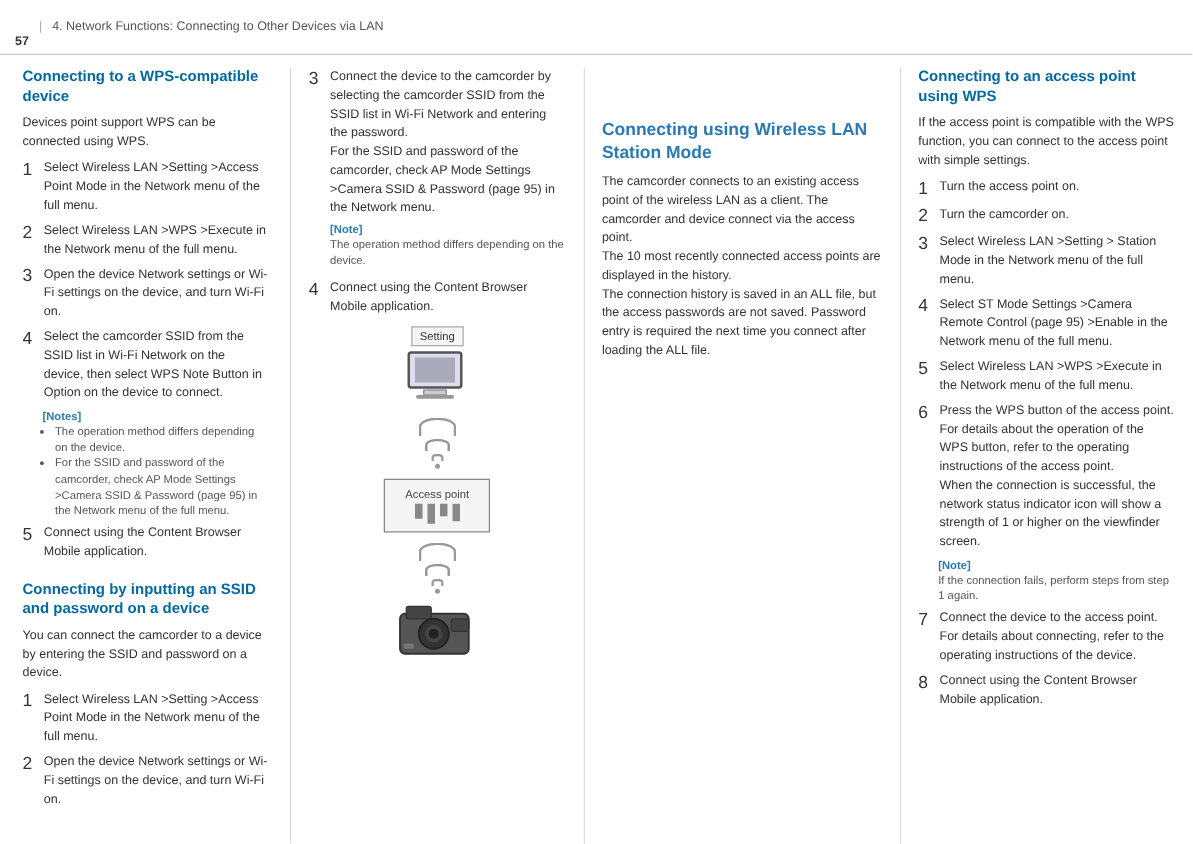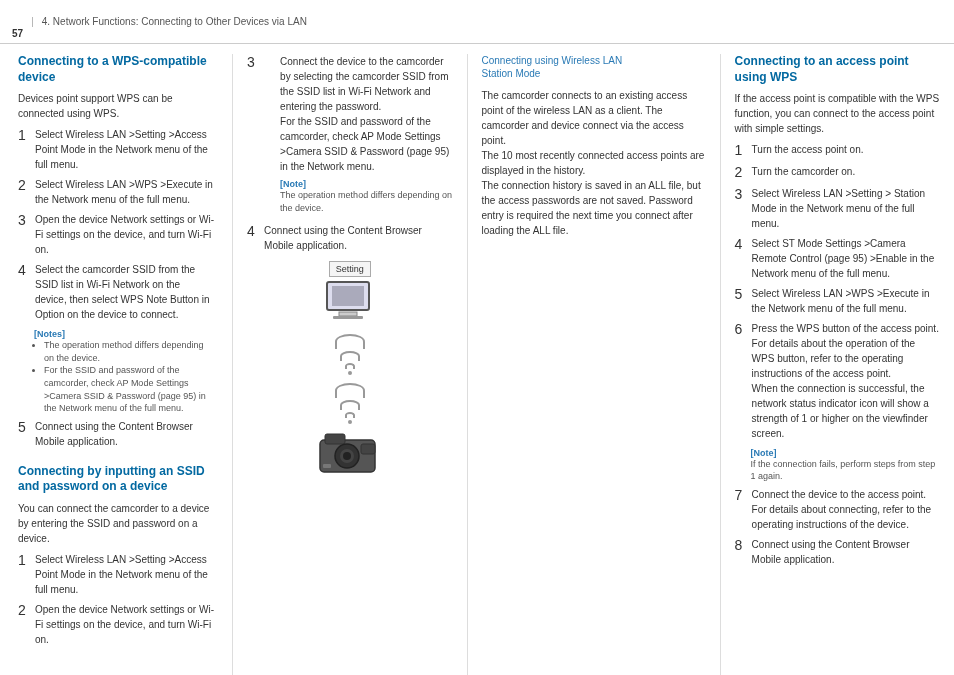--- a/index.html
+++ b/index.html
@@ -48,24 +48,25 @@
     }
     .section-title {
       color: #0369a1;
       font-size: 12px;
       font-weight: bold;
       margin-bottom: 6px;
       line-height: 1.3;
     }
     .section-title-large {
       color: #2a7ab5;
-      font-size: 10px;
-      font-weight: normal;
+      font-size: 14px;
+      font-weight: bold;
       margin-bottom: 8px;
       line-height: 1.3;
+      margin-top: 40px;
     }
     .body-text {
       font-size: 10px;
       color: #333;
       line-height: 1.5;
       margin-bottom: 6px;
     }
     .step-container {
       margin-bottom: 5px;
       display: flex;
@@ -239,21 +240,21 @@
       <span class="step-num">2</span>
       <span class="step-content">Open the device Network settings or Wi-Fi settings on the device, and turn Wi-Fi on.</span>
     </div>
   </div>
 
   <div class="col-divider"></div>
 
   <div class="col2">
     <div class="step-container">
       <span class="step-num">3</span>
-      <div style="flex:1;margin-left:16px;">
+      <div style="flex:1;">
         <span class="step-content">Connect the device to the camcorder by selecting the camcorder SSID from the SSID list in Wi-Fi Network and entering the password.<br>For the SSID and password of the camcorder, check AP Mode Settings &gt;Camera SSID &amp; Password (page 95) in the Network menu.</span>
         <div style="margin-top:3px;">
           <span class="note-label">[Note]</span>
           <div class="note-text">The operation method differs depending on the device.</div>
         </div>
       </div>
     </div>
 
     <div class="step-container">
       <span class="step-num">4</span>
@@ -275,20 +276,29 @@
         </div>
       </div>
 
       <div class="wave-container">
         <div class="wave-arc1"></div>
         <div class="wave-arc2"></div>
         <div class="wave-arc3"></div>
         <div class="wave-dot"></div>
       </div>
 
+      <div class="access-point-box">
+        <span>Access point</span>
+        <div class="access-point-inner">
+          <div class="ap-bar" style="height:12px;"></div>
+          <div class="ap-bar" style="height:16px;"></div>
+          <div class="ap-bar" style="height:10px;"></div>
+          <div class="ap-bar" style="height:14px;"></div>
+        </div>
+      </div>
 
       <div class="wave-container">
         <div class="wave-arc1"></div>
         <div class="wave-arc2"></div>
         <div class="wave-arc3"></div>
         <div class="wave-dot"></div>
       </div>
 
       <svg width="70" height="50" viewBox="0 0 70 50">
         <rect x="5" y="12" width="55" height="32" rx="4" fill="#555" stroke="#333" stroke-width="1.5"></rect>

